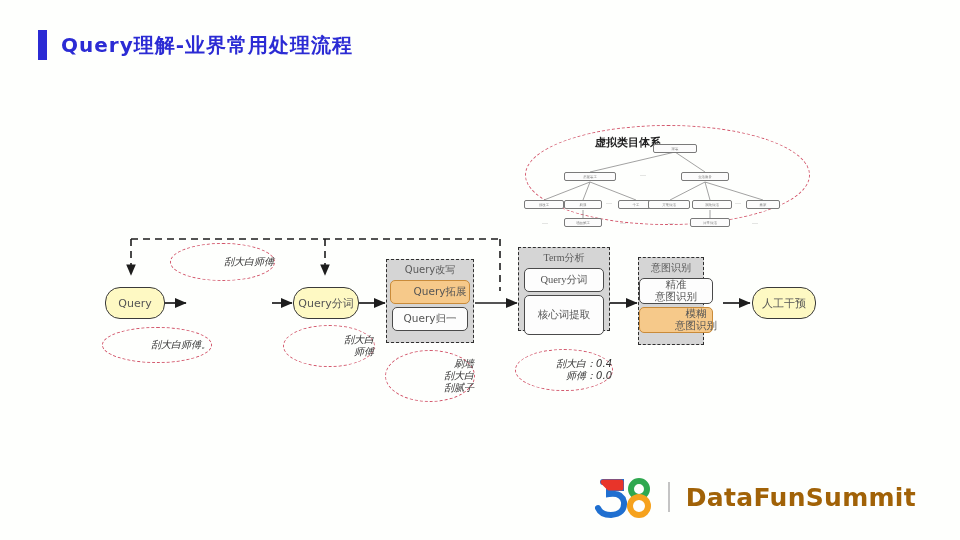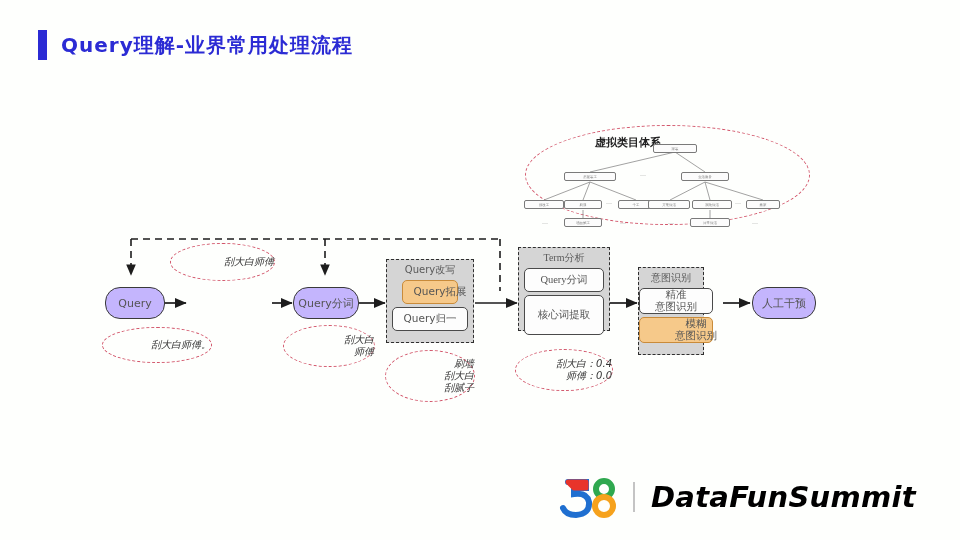--- a/index.html
+++ b/index.html
@@ -12,21 +12,21 @@
   
   #title-bar{position:absolute;left:38px;top:30px;display:flex;align-items:center;gap:14px;}
   #title-accent{width:9px;height:30px;background:#2b2bd4;}
   #title-text{font-size:20px;font-weight:bold;color:#2b2bd4;letter-spacing:1px;white-space:nowrap;}
 
   
   #diagram{position:absolute;left:0;top:85px;width:960px;height:390px;}
 
   .node{
     position:absolute;box-sizing:border-box;
-    background:#c4b5fd;border:1.6px solid #3a3a3a;border-radius:15px;
+    background:#fef9c3;border:1.6px solid #3a3a3a;border-radius:15px;
     display:flex;align-items:center;justify-content:center;
     font-size:11px;color:#555;white-space:nowrap;
   }
   .group{
     position:absolute;box-sizing:border-box;
     background:#d5d5d5;border:1.5px dashed #2f2f2f;
     padding-top:2px;
   }
   .group-title{
     text-align:center;font-size:10px;color:#5a5a5a;
@@ -60,21 +60,21 @@
     border:1px solid #7a7a7a;border-radius:2px;
     display:flex;align-items:center;justify-content:center;
     font-size:3.4px;color:#7b7b7b;overflow:hidden;white-space:nowrap;
   }
   .tdash{position:absolute;font-size:6px;color:#9a9a9a;}
 
   
   #footer{position:absolute;right:44px;bottom:22px;display:flex;align-items:center;gap:16px;}
   #logo58{display:flex;align-items:flex-end;gap:1px;}
   #logo-divider{width:2px;height:30px;background:#c4c4c4;}
-  #brand{font-size:29px;color:#000000;font-weight:600;letter-spacing:.3px;white-space:nowrap;font-style:italic;}
+  #brand{font-size:25px;color:#a16207;font-weight:600;letter-spacing:.3px;white-space:nowrap;}
 </style>
 </head>
 <body>
 
 <div id="title-bar">
   <div id="title-accent"></div>
   <div id="title-text">Query理解-业界常用处理流程</div>
 </div>
 
 <div id="diagram">
@@ -146,31 +146,31 @@
   <div class="ellipse" style="left:170px;top:158px;width:105px;height:38px;">
     <span>刮大白师傅</span>
   </div>
 
   <div class="node" style="left:105px;top:202px;width:60px;height:32px;">Query</div>
   <div class="node" style="left:293px;top:202px;width:66px;height:32px;">Query分词</div>
   <div class="node" style="left:752px;top:202px;width:64px;height:32px;">人工干预</div>
 
   <div class="group" style="left:386px;top:174px;width:88px;height:84px;">
     <div class="group-title">Query改写</div>
-    <div class="sub hl" style="width:56px;height:24px;padding-left:20px;">Query拓展</div>
+    <div class="sub hl" style="width:80px;height:24px;padding-left:20px;">Query拓展</div>
     <div class="sub" style="width:76px;height:24px;">Query归一</div>
   </div>
 
   <div class="group" style="left:518px;top:162px;width:92px;height:84px;font-family:Liberation Serif, serif;">
     <div class="group-title">Term分析</div>
     <div class="sub" style="width:80px;height:24px;">Query分词</div>
     <div class="sub" style="width:80px;height:40px;">核心词提取</div>
   </div>
 
-  <div class="group" style="left:638px;top:182px;width:66px;height:88px;">
+  <div class="group" style="left:638px;top:172px;width:66px;height:88px;">
     <div class="group-title">意图识别</div>
     <div class="sub two" style="width:74px;height:26px;">
       <span>精准</span>
       <span>意图识别</span>
     </div>
     <div class="sub two hl" style="width:74px;height:26px;padding-left:40px;">
       <span>模糊</span>
       <span>意图识别</span>
     </div>
   </div>

